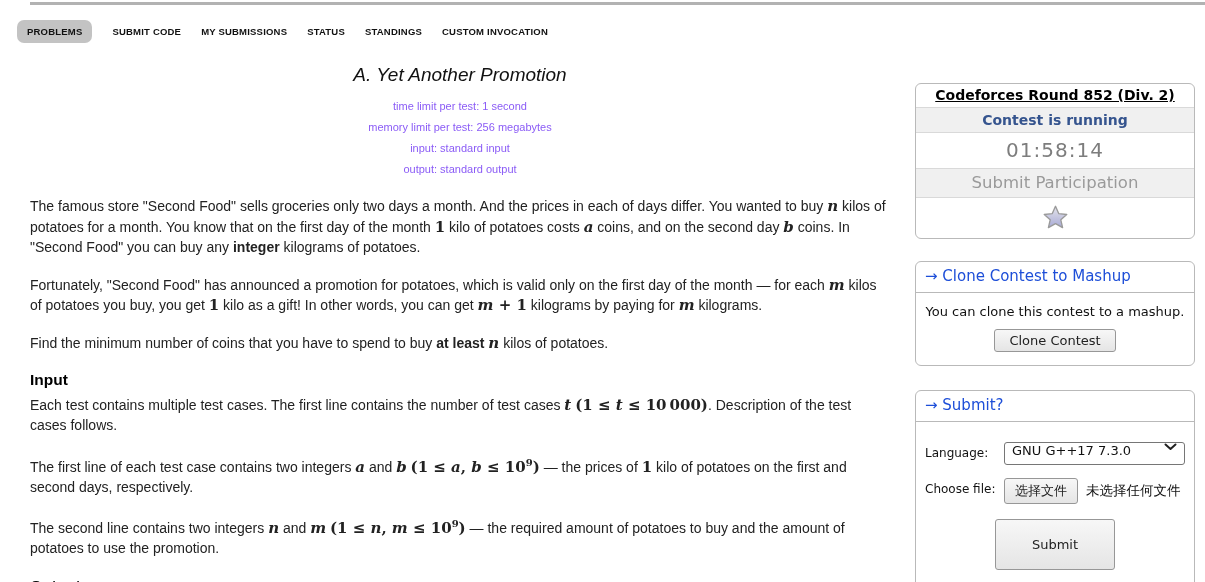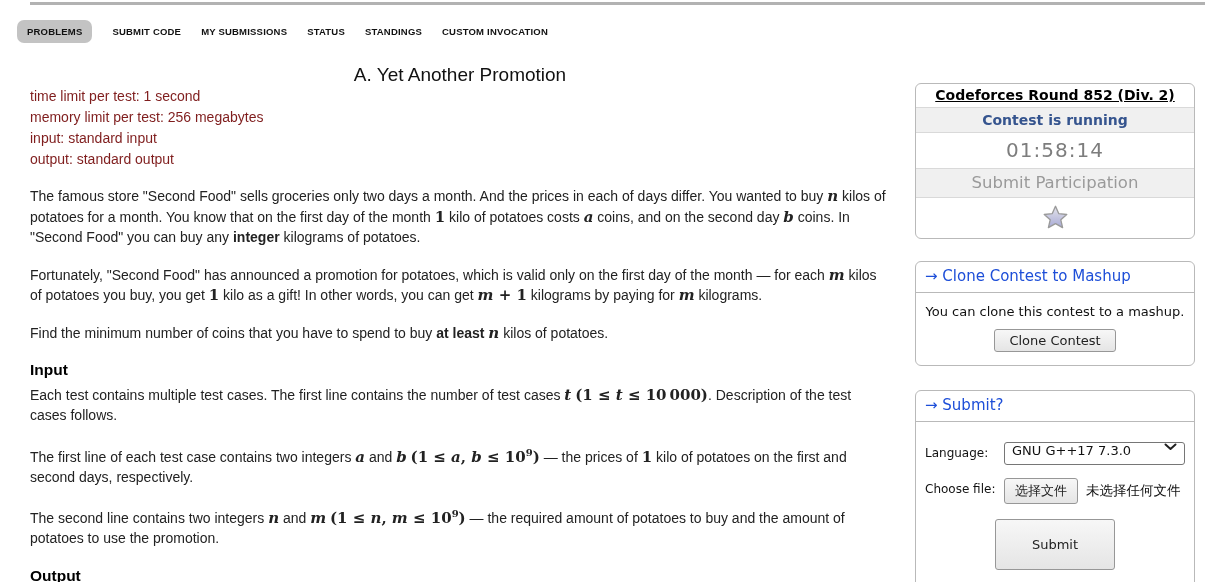--- a/index.html
+++ b/index.html
@@ -18,22 +18,22 @@
     position: absolute; left: 17px; top: 20px;
     display: flex; align-items: center; gap: 20px;
     font-size: 9.5px; font-weight: bold; letter-spacing: .2px; color: #111;
     white-space: nowrap;
   }
   .tab { padding: 6px 0; cursor: pointer; }
   .tab.active { background: #c3c3c3; border-radius: 7px; padding: 6px 10px; }
 
   
   .main { position: absolute; left: 30px; top: 60px; width: 860px; }
-  .prob-title { text-align: center; font-size: 19px; color: #111; font-weight: 400; margin: 4px 0 0; }
-  .limits { text-align: left; font-size: 14px; line-height: 21px; color: #7f1d1d; }
+  .prob-title { text-align: center; font-size: 19px; color: #111; font-weight: 400; margin: 4px 0 10px; font-style: italic; }
+  .limits { text-align: center; font-size: 11px; line-height: 21px; color: #8b5cf6; }
   .statement { margin-top: 16px; line-height: 20.5px; }
   .statement p { margin: 0 0 17px; }
   .sec-header { font-weight: bold; font-size: 15.5px; color: #000; margin: 3px 0 4px; }
   .bold { font-weight: bold; }
   .math { font-family: "DejaVu Serif", serif; font-size: 15px; font-weight: bold; }
   .mi { font-style: italic; }
   .msup { font-size: 10px; vertical-align: super; }
 
   
   .sidebar { position: absolute; left: 915px; top: 47px; width: 280px; font-family: "DejaVu Sans", sans-serif; margin-top: 36px; }

